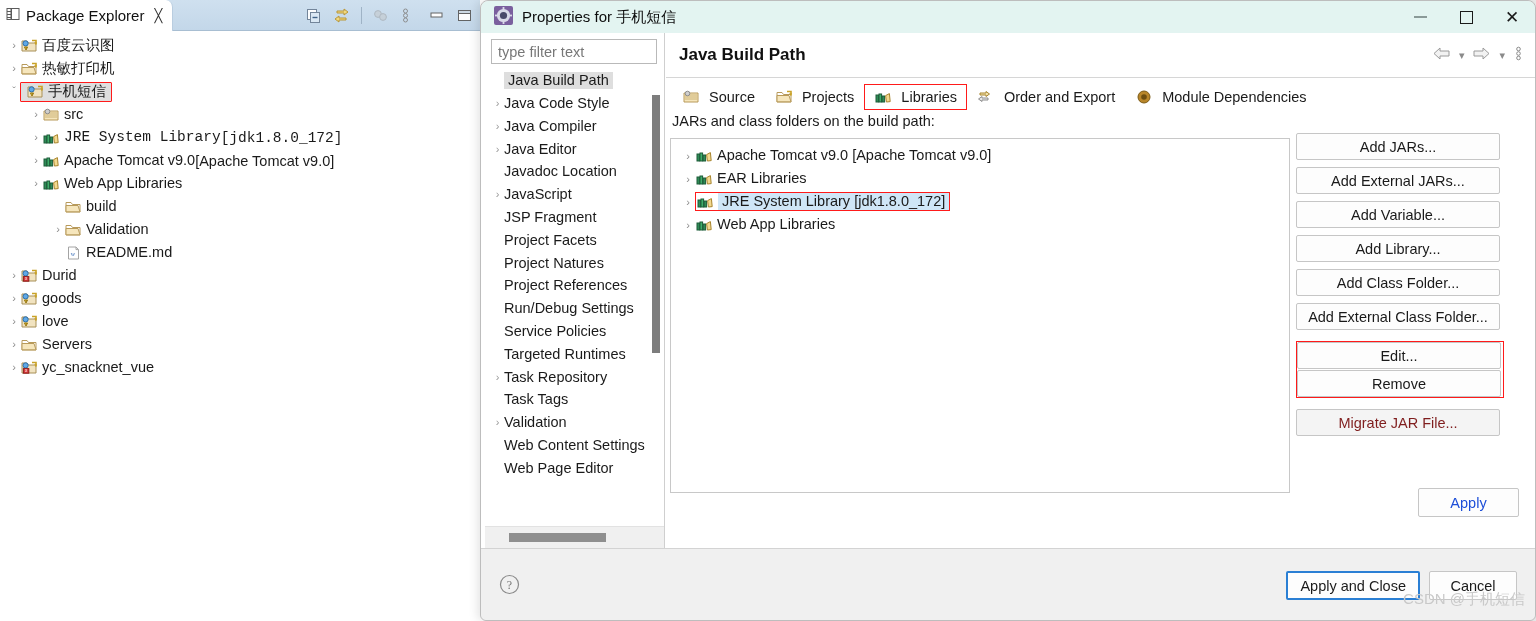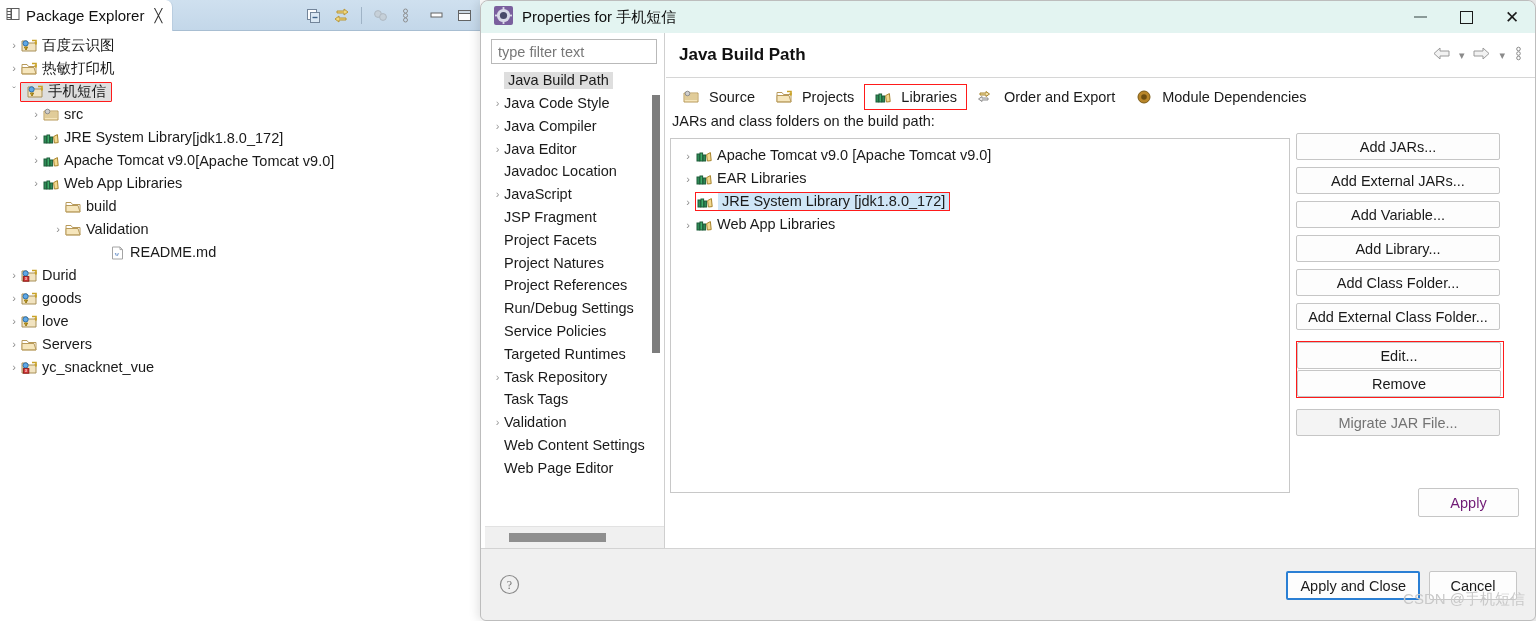--- a/index.html
+++ b/index.html
@@ -183,34 +183,34 @@
   
   #btn-col {
     position:absolute; left:630px; top:100px; width:206px;
   }
   .dbtn {
     width:204px; height:27px; margin-bottom:7px;
     background:#fdfdfd; border:1px solid #c6c6c6; border-radius:2px;
     display:flex; align-items:center; justify-content:center;
     font-size:14.5px; color:#1a1a1a;
   }
-  .dbtn.disabled { color:#737373; background:#f4f4f4; }
+  .dbtn.disabled { color:#7f1d1d; background:#f4f4f4; }
   #edit-remove-wrap {
     border:1.5px solid #ff1a1a; width:208px; padding:0; margin-top:11px;
   }
   #edit-remove-wrap .dbtn { margin-bottom:0; width:204px; }
   #edit-remove-wrap .dbtn:first-child { margin-bottom:1px; }
   #migrate-wrap { margin-top:11px; }
 
   #apply-btn {
     position:absolute; right:16px; top:455px;
     width:101px; height:29px;
     background:#fdfdfd; border:1px solid #c6c6c6; border-radius:2px;
     display:flex; align-items:center; justify-content:center;
-    font-size:14.5px; color:#701a75;
+    font-size:14.5px; color:#1d4ed8;
   }
 
   
   #dlg-footer {
     position:absolute; left:0; right:0; bottom:0; height:72px;
     background:#f0f0f0; border-top:1px solid #d3d3d3;
     border-bottom-left-radius:6px; border-bottom-right-radius:6px;
   }
   #help-icon { position:absolute; left:18px; top:25px; }
   #footer-btns { position:absolute; right:18px; top:22px; display:flex; gap:9px; }
@@ -337,21 +337,21 @@
           <span class="ico"><svg width="18" height="16" viewBox="0 0 18 16">
         <path d="M2 4 L16 4 L16 13 L2 13 Z" fill="#f6e6bc" stroke="#b89a5a"></path>
         <path d="M3 6 L15 6 M3 8 L15 8 M3 10 L15 10" stroke="#c2a564" stroke-width=".8"></path>
         <circle cx="5.5" cy="4.5" r="2.3" fill="#cfcfcf" stroke="#8d8d8d"></circle>
       </svg></span>
           <span class="lbl">src</span>
         </span>
       </div>
       <div class="row" style="padding-left: 30px;">
         <span class="arrow">›</span>
-        <span style="display: inline-flex; align-items: center;">
+        <span style="display: inline-flex; align-items: center; font-family: Liberation Mono, monospace;">
           <span class="ico"><svg width="18" height="16" viewBox="0 0 18 16">
         <rect x="2" y="6" width="2.6" height="7" fill="#2e8b57" stroke="#1d5c39"></rect>
         <rect x="5" y="5" width="2.6" height="8" fill="#3fae6a" stroke="#1d5c39"></rect>
         <rect x="8" y="7" width="2.6" height="6" fill="#2e8b57" stroke="#1d5c39"></rect>
         <path d="M11.6 6.6 L15.4 4.6 L16.2 12.6 L12.4 13 Z" fill="#f3d98f" stroke="#a8852e"></path>
       </svg></span>
           <span class="lbl">JRE System Library </span>
           <span class="dim">[jdk1.8.0_172]</span>
         </span>
       </div>
@@ -393,21 +393,21 @@
       <div class="row" style="padding-left: 52px;">
         <span class="arrow">›</span>
         <span style="display: inline-flex; align-items: center;">
           <span class="ico"><svg width="18" height="16" viewBox="0 0 18 16">
         <path d="M2 3.5 L7 3.5 L8.5 5.5 L16 5.5 L16 13 L2 13 Z" fill="#ffffff" stroke="#b89a5a"></path>
         <path d="M2 6.5 L14 6.5 L16 12.8 L2 12.8 Z" fill="#f6e6bc" stroke="#b89a5a"></path>
       </svg></span>
           <span class="lbl">Validation</span>
         </span>
       </div>
-      <div class="row" style="padding-left: 72px; gap: 24px;">
+      <div class="row" style="padding-left: 52px;">
         <span class="arrow none">›</span>
         <span style="display: inline-flex; align-items: center;">
           <span class="ico"><svg width="18" height="16" viewBox="0 0 18 16">
         <path d="M4.5 2 L12 2 L14.5 4.6 L14.5 14 L4.5 14 Z" fill="#ffffff" stroke="#a4a4a4"></path>
         <path d="M12 2 L12 4.6 L14.5 4.6" fill="none" stroke="#a4a4a4"></path>
         <text x="9" y="11" font-size="6" text-anchor="middle" fill="#3a6fb8" font-family="Liberation Serif,serif">w</text>
       </svg></span>
           <span class="lbl">README.md</span>
         </span>
       </div>

